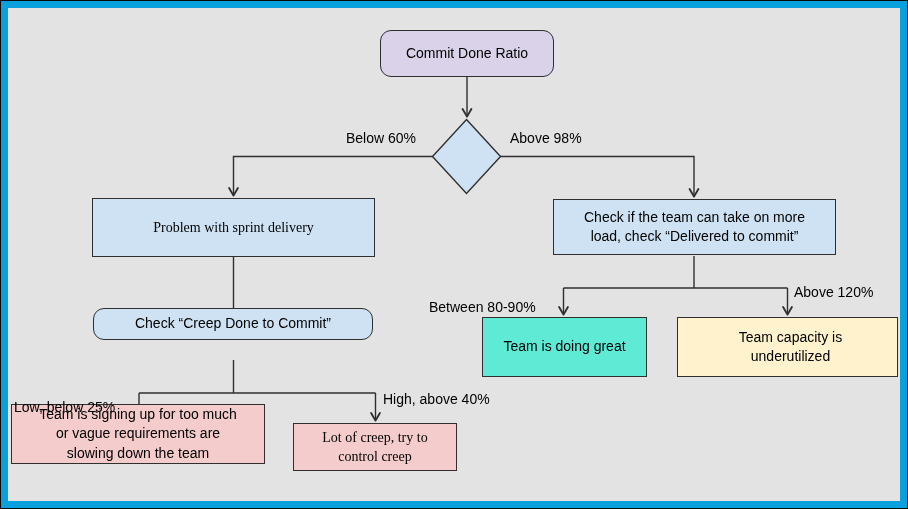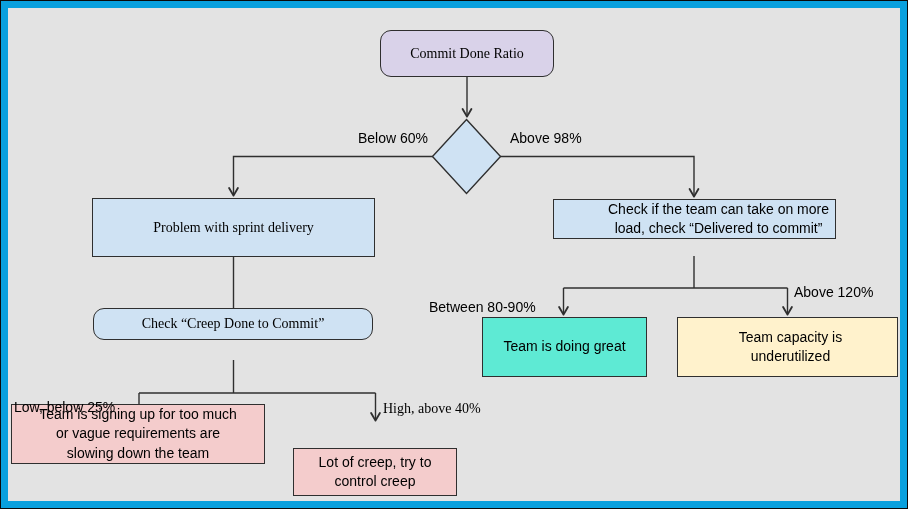--- a/index.html
+++ b/index.html
@@ -33,21 +33,21 @@
     align-items: center;
     justify-content: center;
     text-align: center;
     font-size: 14px;
     line-height: 1.36;
     color: #000000;
     z-index: 2;
     white-space: pre-line;
     padding: 2px 6px;
   }
-  .rounded-lg { border-radius: 11px; font-family: Liberation Serif, serif; }
+  .rounded-lg { border-radius: 11px; }
   .f-purple { background: #d9d2e9; }
   .f-blue   { background: #cfe2f3; }
   .f-pink   { background: #f4cccc; }
   .f-green  { background: #5eead4; }
   .f-yellow { background: #fff2cc; padding-left: 12px; }
   .elabel {
     position: absolute;
     font-size: 14px;
     color: #000000;
     white-space: nowrap;
@@ -93,41 +93,41 @@
   <div class="node rounded-lg f-blue" style="left:93px; top:308px; width:280px; height:32px;">
     <span>Check “Creep Done to Commit”</span>
   </div>
 
   <div class="node f-pink" style="left:11px; top:404px; width:254px; height:60px;">
     <span>Team is signing up for too much
 or vague requirements are
 slowing down the team</span>
   </div>
 
-  <div class="node f-pink" style="left:293px; top:448px; width:164px; height:48px;">
+  <div class="node f-pink" style="left:293px; top:423px; width:164px; height:48px;font-family:Liberation Serif, serif;">
     <span>Lot of creep, try to
 control creep</span>
   </div>
 
-  <div class="node f-blue" style="left:553px; top:199px; width:283px; height:40px;justify-content:flex-end;">
+  <div class="node f-blue" style="left:553px; top:199px; width:283px; height:56px;">
     <span>Check if the team can take on more
 load, check “Delivered to commit”</span>
   </div>
 
   <div class="node f-green" style="left:482px; top:317px; width:165px; height:60px;">
     <span>Team is doing great</span>
   </div>
 
   <div class="node f-yellow" style="left:677px; top:317px; width:221px; height:60px;">
     <span>Team capacity is
 underutilized</span>
   </div>
 
-  <div class="elabel" style="left:358px; top:130px;">Below 60%</div>
+  <div class="elabel" style="left:346px; top:130px;">Below 60%</div>
   <div class="elabel" style="left:510px; top:130px;">Above 98%</div>
   <div class="elabel" style="left:14px; top:399px;text-align:center;">Low, below 25%</div>
-  <div class="elabel" style="left:383px; top:401px;font-family:Liberation Serif, serif;">High, above 40%</div>
+  <div class="elabel" style="left:383px; top:391px;">High, above 40%</div>
   <div class="elabel" style="left:429px; top:299px;">Between 80-90%</div>
   <div class="elabel" style="left:794px; top:284px;">Above 120%</div>
 
   <div class="frame"></div>
   <div class="edge-outline"></div>
 </div>
 
 </body></html>

